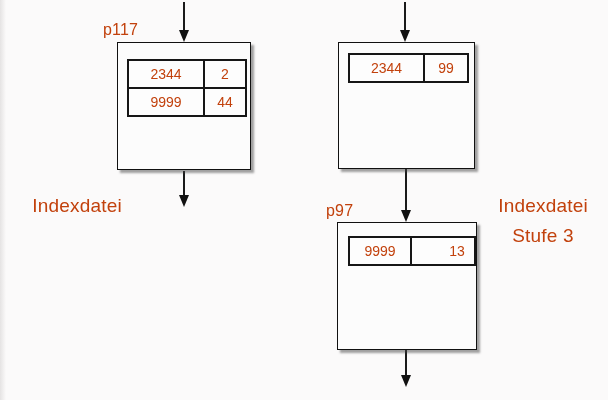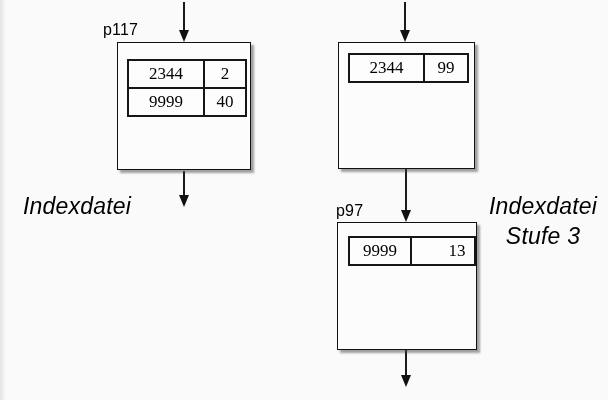--- a/index.html
+++ b/index.html
@@ -3,21 +3,21 @@
 <meta charset="utf-8">
 <style>
   html, body { margin: 0; padding: 0; }
   #stage {
     position: relative;
     width: 608px;
     height: 400px;
     background: #fbfafa;
     overflow: hidden;
     font-family: "Liberation Sans", sans-serif;
-    color: #000000;
+    color: #c2410c;
   }
   .edge-shade {
     position: absolute;
     left: 0; top: 0; bottom: 0;
     width: 6px;
     background: linear-gradient(to right, #e5e3e3, rgba(251,250,250,0));
   }
   .node-label {
     position: absolute;
     font-size: 16px;
@@ -34,26 +34,25 @@
   }
   .kv {
     position: absolute;
     border-collapse: collapse;
     table-layout: fixed;
   }
   .kv td {
     border: 2px solid #161616;
     text-align: center;
     vertical-align: middle;
-    font-size: 17px;
+    font-size: 14px;
     font-weight: 500;
     padding: 0;
     height: 26px;
     background: #fdfdfd;
-    font-family: Liberation Serif, serif;
   }
   .arrow {
     position: absolute;
     width: 12px;
     display: flex;
     flex-direction: column;
     align-items: center;
   }
   .arrow .shaft {
     width: 2px;
@@ -64,25 +63,24 @@
     width: 0; height: 0;
     border-left: 5.5px solid transparent;
     border-right: 5.5px solid transparent;
     border-top: 12px solid #111;
     flex: 0 0 auto;
   }
   .caption {
     position: absolute;
     width: 124px;
     text-align: center;
-    font-size: 23px;
+    font-size: 19px;
     font-weight: 500;
     line-height: 30px;
     letter-spacing: 0.2px;
-    font-style: italic;
   }
 </style>
 </head>
 <body>
 
 <div id="stage">
 
   <div class="edge-shade"></div>
 
   <div class="arrow" style="left:178px; top:2px; height:40px;">
@@ -109,39 +107,39 @@
   <div class="node-label" style="left:103px; top:21px;">p117</div>
   <div class="node-box" style="left:117px; top:42px; width:134px; height:128px;">
     <table class="kv" style="left:9px; top:16px;">
       <tbody>
           <tr>
         <td style="width:74px;">2344</td>
         <td style="width:40px;">2</td>
       </tr>
       <tr>
         <td>9999</td>
-        <td>40</td>
+        <td>44</td>
       </tr>
     </tbody>
       </table>
   </div>
 
   <div class="node-label" style="left:342px; top:21px;margin-top:48px;">p2</div>
   <div class="node-box" style="left:338px; top:42px; width:137px; height:127px;">
     <table class="kv" style="left:9px; top:10px;">
       <tbody>
           <tr>
         <td style="width:73px;">2344</td>
         <td style="width:42px;border-radius:8px;">99</td>
       </tr>
     </tbody>
       </table>
   </div>
 
-  <div class="node-label" style="left:336px; top:202px;">p97</div>
+  <div class="node-label" style="left:326px; top:202px;">p97</div>
   <div class="node-box" style="left:337px; top:222px; width:140px; height:128px;">
     <table class="kv" style="left:10px; top:13px;">
       <tbody>
           <tr>
         <td style="width:73px;">9999</td>
         <td style="width:42px;padding-left:28px;">13</td>
       </tr>
     </tbody>
       </table>
   </div>

